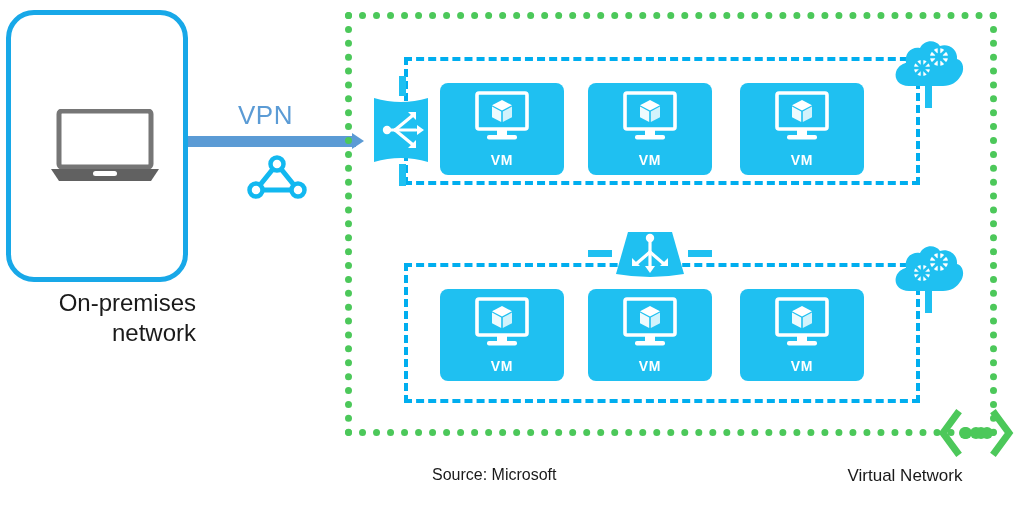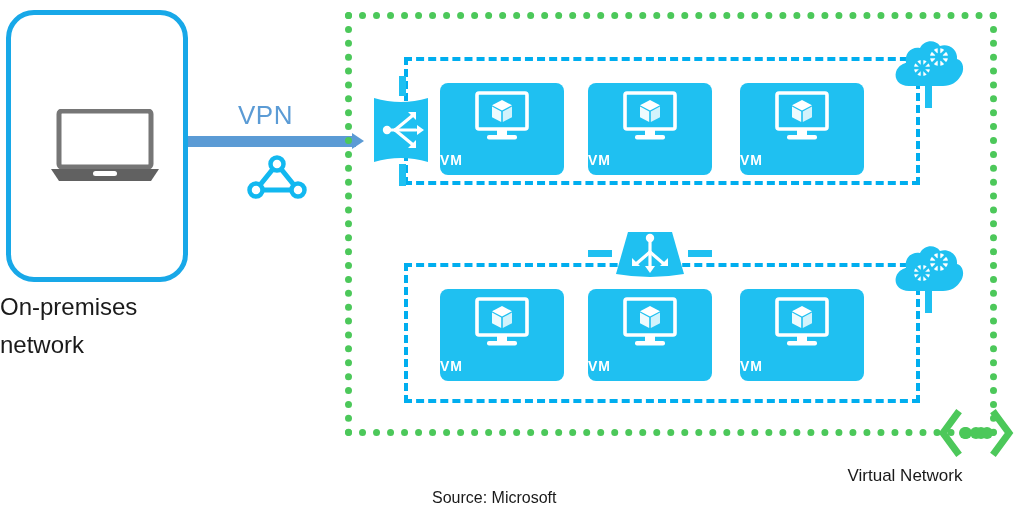--- a/index.html
+++ b/index.html
@@ -33,23 +33,23 @@
     left: 38px;
     top: 94px;
     width: 112px;
     height: 74px;
   }
   .onprem-label {
     position: absolute;
     left: 0px;
     top: 288px;
     width: 196px;
-    text-align: left;
+    text-align: right;
     font-size: 24px;
-    line-height: 38px;
+    line-height: 30px;
     color: #1a1a1a;
     white-space: pre-line;
   }
 
   
   .vpn-line {
     position: absolute;
     left: 188px;
     top: 136px;
     width: 168px;
@@ -134,20 +134,21 @@
     top: 8px;
     transform: translateX(-50%);
     width: 58px;
     height: 52px;
   }
   .vm .vm-label {
     position: absolute;
     left: 0;
     right: 0;
     bottom: 7px;
+    text-align: center;
     color: #ffffff;
     font-size: 14px;
     font-weight: bold;
     letter-spacing: 0.8px;
   }
 
   
   .vpn-gateway {
     position: absolute;
     left: 372px;
@@ -205,21 +206,21 @@
     position: absolute;
     width: 7px;
     height: 28px;
     background: #1FC0F1;
   }
 
   
   .source-caption {
     position: absolute;
     left: 432px;
-    top: 489px;
+    top: 466px;
     font-size: 16px;
     color: #1a1a1a;
   }
 </style>
 </head>
 <body>
 
 <div id="canvas">
 
   <div class="onprem-box">

